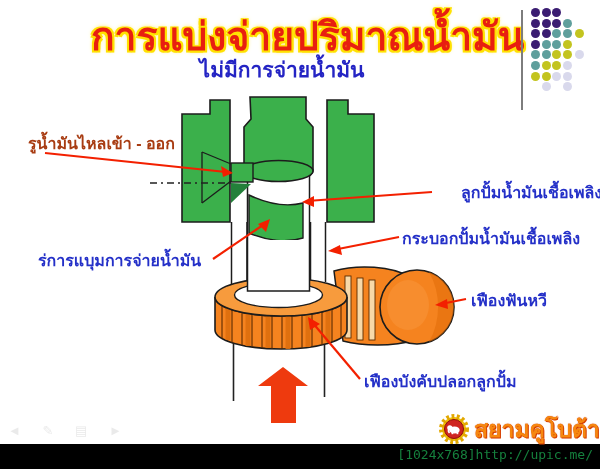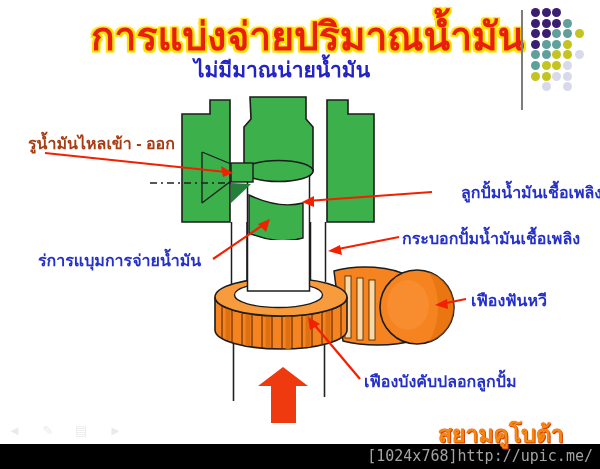--- a/index.html
+++ b/index.html
@@ -20,24 +20,24 @@
   #lbl-plunger{left:437px;top:180px;margin-left:24px;}
   #lbl-barrel{left:402px;top:226px;}
   #lbl-rack{left:471px;top:288px;}
   #lbl-sleeve{left:364px;top:369px;font-family:Liberation Mono, monospace;}
   
   #vline{left:521px;top:10px;width:2px;height:100px;background:#7d7d7d;}
   #dots{left:531px;top:8px;width:62px;height:96px;}
   .dot{position:absolute;width:9px;height:9px;border-radius:50%;}
   
   #footer-bar{left:0;bottom:0;width:600px;height:25px;background:#000;}
-  #footer-url{position:absolute;right:7px;top:3px;color:#a3a3a3;font-size:15px;
+  #footer-url{position:absolute;right:7px;top:3px;color:#15803d;font-size:13px;
               font-family:"DejaVu Sans Mono",monospace;letter-spacing:0;}
   
-  #logo{left:438px;top:412px;height:34px;display:flex;align-items:center;gap:4px;z-index:5;flex-direction:column;}
+  #logo{left:438px;top:412px;height:34px;display:flex;align-items:center;gap:4px;z-index:5;}
   #logo-text{font-size:23px;font-weight:bold;color:#f6870f;text-shadow:0 0 1px #c83000,1px 1px 0 #d84000;}
   
   #ghost-toolbar{left:8px;top:423px;color:#eaeaea;font-size:13px;letter-spacing:9px;}
 </style>
 </head>
 <body>
 
 <svg class="abs" width="600" height="469" viewBox="0 0 600 469" style="left:0;top:0">
 
   <g fill="#3bb04b" stroke="#1c1c1c" stroke-width="1.6">
@@ -129,21 +129,21 @@
     <polygon points="233,173 221,166 223,177"></polygon>
     <polygon points="270,219 258,224 266,232"></polygon>
     <polygon points="302,202 314,196 314,207"></polygon>
     <polygon points="328,251 340,245 342,255"></polygon>
     <polygon points="435,305 447,299 448,309"></polygon>
     <polygon points="308,317 310,330 320,324"></polygon>
   </g>
 </svg>
 
 <div class="abs" id="title">การแบ่งจ่ายปริมาณน้ำมัน</div>
-<div class="abs" id="subtitle">ไม่มีมาณน่ายน้ำมัน</div>
+<div class="abs" id="subtitle">ไม่มีการจ่ายน้ำมัน</div>
 
 <div class="abs lbl red" id="lbl-inlet">รูน้ำมันไหลเข้า - ออก</div>
 <div class="abs lbl" id="lbl-groove">ร่การแบุมการจ่ายน้ำมัน</div>
 <div class="abs lbl" id="lbl-plunger">ลูกปั้มน้ำมันเชื้อเพลิง</div>
 <div class="abs lbl" id="lbl-barrel">กระบอกปั้มน้ำมันเชื้อเพลิง</div>
 <div class="abs lbl" id="lbl-rack">เฟืองฟันหวี</div>
 <div class="abs lbl" id="lbl-sleeve">เฟืองบังคับปลอกลูกปั้ม</div>
 
 <div class="abs" id="vline"></div>
 <div class="abs" id="dots">

